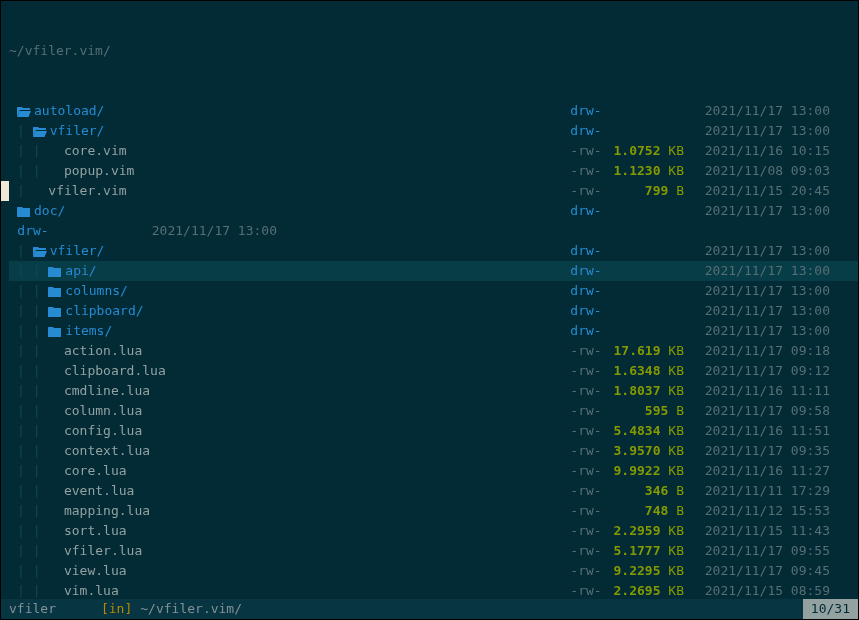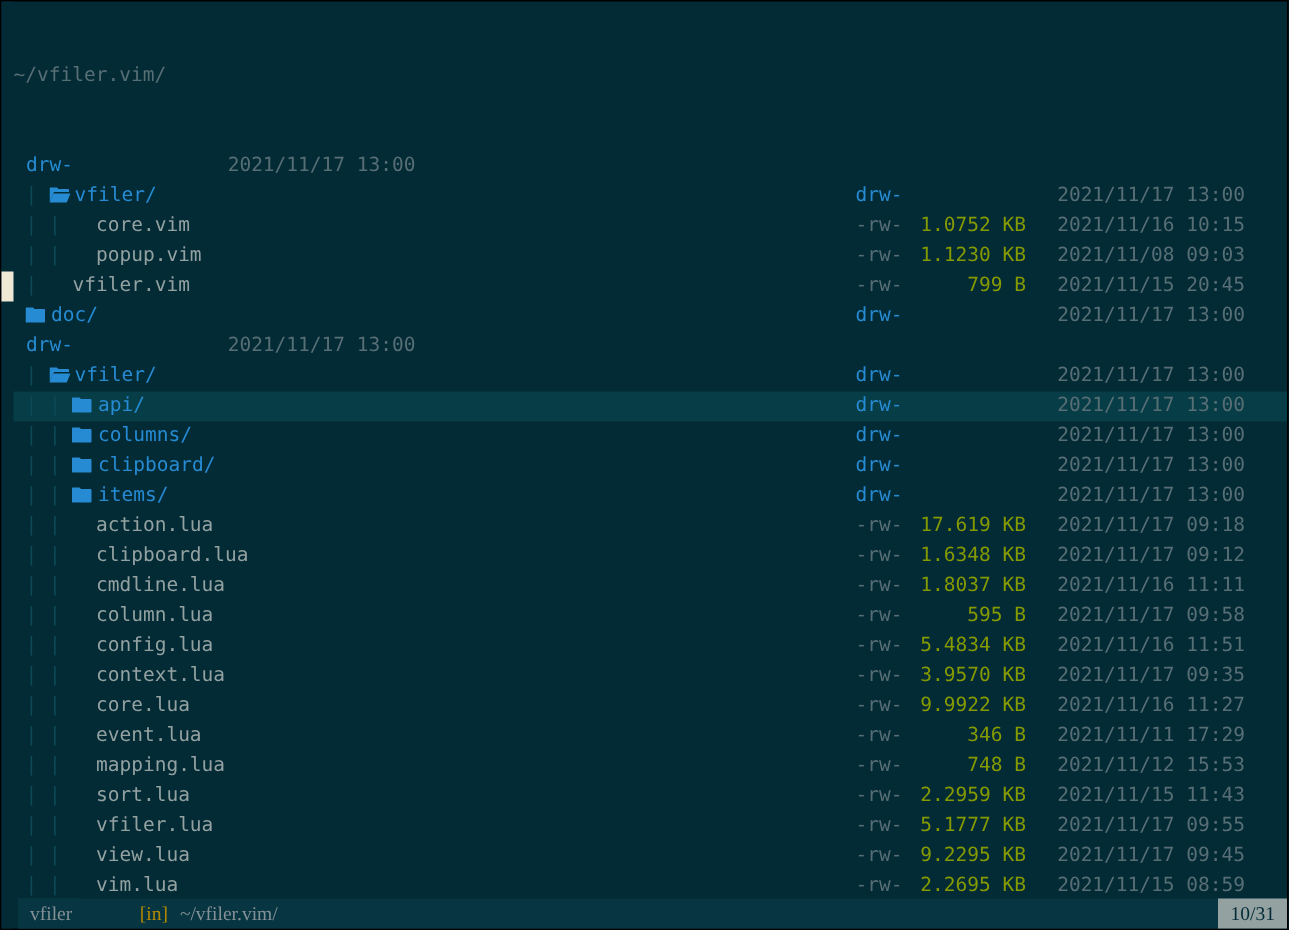--- a/index.html
+++ b/index.html
@@ -63,58 +63,60 @@
   }
   .indent{
     display:inline-block;
     color:var(--guide);
   }
   .dir-name{color:var(--fg-dir);font-weight:500;}
   .file-name{color:var(--fg-default);}
   .mode{color:var(--fg-dim);width:48px;text-align:center;}
   .mode.dir{color:var(--fg-dir);}
   .size{width:78px;text-align:right;padding-right:4px;}
-  .size-num{color:var(--fg-size);}
+  .size-num{color:var(--fg-size);font-weight:bold;}
   .size-unit{color:var(--fg-size);}
   .date{width:170px;text-align:right;color:var(--fg-dim);padding-right:28px;}
   .icon{
     display:inline-block;
     width:14px;
     vertical-align:middle;
     margin-right:3px;
     position:relative;
   }
   svg{display:block;}
   .header-path{color:var(--fg-dim);padding-left:0;}
   
   .status{
-    position:absolute;left:11px;right:0;bottom:0;height:20px;
+    position:absolute;left:0;right:0;bottom:0;height:20px;
     background:var(--status-bg);
     color:var(--status-fg);
     display:flex;
     align-items:center;
     white-space:pre;
-    font-family:Liberation Serif, serif;
   }
   .status .seg-name{background:var(--status-bg);color:var(--status-fg);padding:0 6px 0 8px;}
   .status .seg-mode{color:var(--status-mode-fg);padding:0 4px;margin-left:35px;}
   .status .seg-path{color:var(--status-fg);padding:0 4px;}
   .status .spacer{flex:1 1 auto;}
   .status .seg-pos{background:var(--status-num-bg);color:var(--status-num-fg);padding:0 8px;height:100%;display:flex;align-items:center;}
 </style>
 </head>
 <body>
 
 <div class="frame">
   <div class="gutter"></div>
   <div class="listing">
     <div class="row">
       <div class="name header-path">~/vfiler.vim/</div>
     </div>
-    <div id="rows"><div class="row"><div class="mode dir">drw-</div><div class="size"></div><div class="date">2021/11/17 13:00</div></div><div class="row"><div class="name"><span class="indent">| </span><span class="icon"><svg width="14" height="12" viewBox="0 0 14 12">
+    <div id="rows"><div class="row"><div class="name"><span class="icon"><svg width="14" height="12" viewBox="0 0 14 12">
+                <path d="M0 2 C0 1 0 1 1 1 L5 1 L6 2 L12 2 C13 2 13 2 13 3 L13 4 L3 4 L0 11 Z" fill="#268bd2"></path>
+                <path d="M2.5 5 L14 5 L11.5 11 L0 11 Z" fill="#268bd2"></path>
+              </svg></span><span class="dir-name">autoload/</span></div><div class="mode dir">drw-</div><div class="size"></div><div class="date">2021/11/17 13:00</div></div><div class="row"><div class="name"><span class="indent">| </span><span class="icon"><svg width="14" height="12" viewBox="0 0 14 12">
                 <path d="M0 2 C0 1 0 1 1 1 L5 1 L6 2 L12 2 C13 2 13 2 13 3 L13 4 L3 4 L0 11 Z" fill="#268bd2"></path>
                 <path d="M2.5 5 L14 5 L11.5 11 L0 11 Z" fill="#268bd2"></path>
               </svg></span><span class="dir-name">vfiler/</span></div><div class="mode dir">drw-</div><div class="size"></div><div class="date">2021/11/17 13:00</div></div><div class="row"><div class="name"><span class="indent">| </span><span class="indent">| </span><span class="indent">  </span><span class="file-name">core.vim</span></div><div class="mode">-rw-</div><div class="size"><span class="size-num">1.0752</span> <span class="size-unit">KB</span></div><div class="date">2021/11/16 10:15</div></div><div class="row"><div class="name"><span class="indent">| </span><span class="indent">| </span><span class="indent">  </span><span class="file-name">popup.vim</span></div><div class="mode">-rw-</div><div class="size"><span class="size-num">1.1230</span> <span class="size-unit">KB</span></div><div class="date">2021/11/08 09:03</div></div><div class="row"><div class="name"><span class="indent">| </span><span class="indent">  </span><span class="file-name">vfiler.vim</span></div><div class="mode">-rw-</div><div class="size"><span class="size-num">799</span> <span class="size-unit">B</span></div><div class="date">2021/11/15 20:45</div></div><div class="row"><div class="name"><span class="icon"><svg width="14" height="12" viewBox="0 0 14 12">
                 <path d="M0 2 C0 1 0 1 1 1 L5 1 L6 2 L12 2 C13 2 13 2 13 3 L13 10 C13 11 13 11 12 11 L1 11 C0 11 0 11 0 10 Z" fill="#268bd2"></path>
               </svg></span><span class="dir-name">doc/</span></div><div class="mode dir">drw-</div><div class="size"></div><div class="date">2021/11/17 13:00</div></div><div class="row"><div class="mode dir">drw-</div><div class="size"></div><div class="date">2021/11/17 13:00</div></div><div class="row"><div class="name"><span class="indent">| </span><span class="icon"><svg width="14" height="12" viewBox="0 0 14 12">
                 <path d="M0 2 C0 1 0 1 1 1 L5 1 L6 2 L12 2 C13 2 13 2 13 3 L13 4 L3 4 L0 11 Z" fill="#268bd2"></path>
                 <path d="M2.5 5 L14 5 L11.5 11 L0 11 Z" fill="#268bd2"></path>
               </svg></span><span class="dir-name">vfiler/</span></div><div class="mode dir">drw-</div><div class="size"></div><div class="date">2021/11/17 13:00</div></div><div class="row selected"><div class="name"><span class="indent">| </span><span class="indent">| </span><span class="icon"><svg width="14" height="12" viewBox="0 0 14 12">
                 <path d="M0 2 C0 1 0 1 1 1 L5 1 L6 2 L12 2 C13 2 13 2 13 3 L13 10 C13 11 13 11 12 11 L1 11 C0 11 0 11 0 10 Z" fill="#268bd2"></path>
               </svg></span><span class="dir-name">api/</span></div><div class="mode dir">drw-</div><div class="size"></div><div class="date">2021/11/17 13:00</div></div><div class="row"><div class="name"><span class="indent">| </span><span class="indent">| </span><span class="icon"><svg width="14" height="12" viewBox="0 0 14 12">

